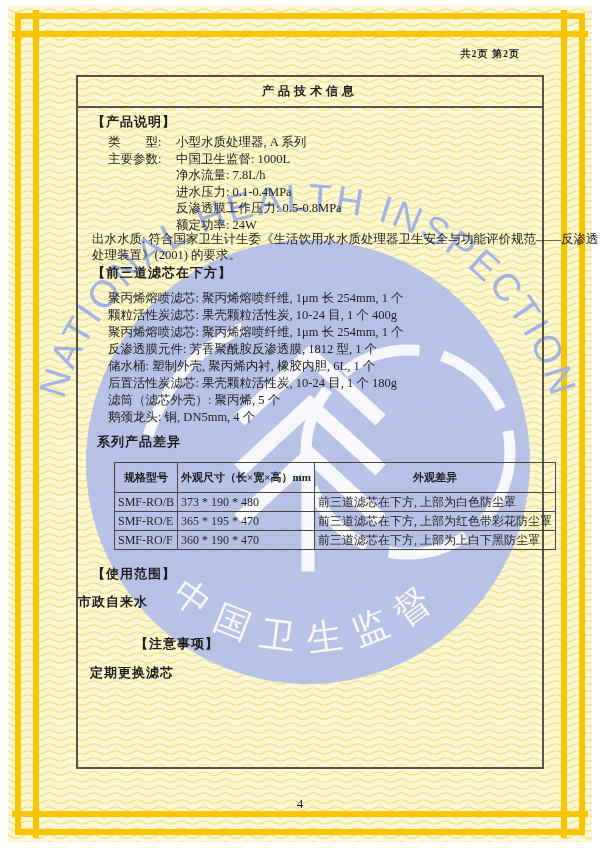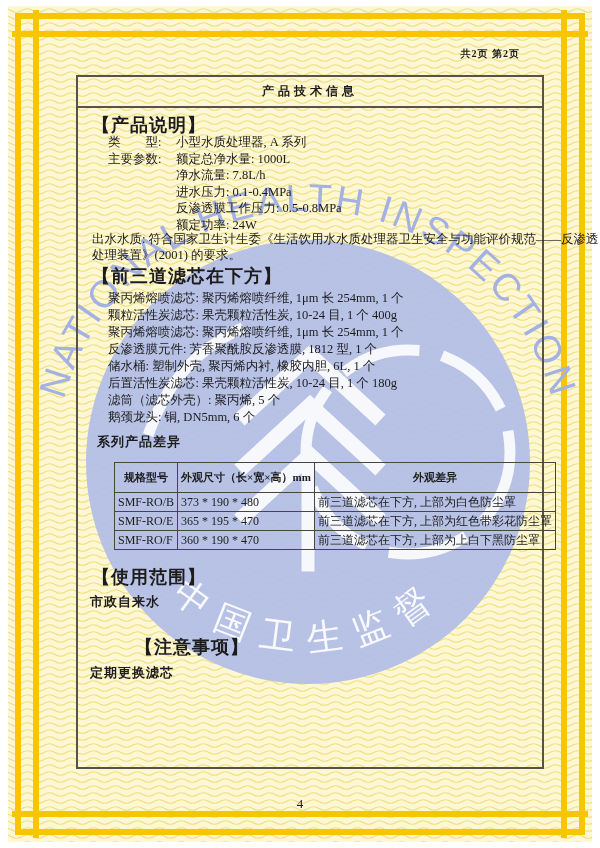--- a/index.html
+++ b/index.html
@@ -15,21 +15,21 @@
   }
   .docbox{
     position:absolute;left:76px;top:75px;width:464px;height:690px;
     border:2px solid #57534b;background:transparent;
   }
   .doc-title{
     position:absolute;left:0;top:0;width:100%;height:29px;line-height:29px;
     text-align:center;font-size:12px;font-weight:bold;letter-spacing:4px;
     border-bottom:2px solid #57534b;
   }
-  .sec-heading{position:absolute;font-size:18px;font-weight:bold;letter-spacing:1px;}
+  .sec-heading{position:absolute;font-size:13px;font-weight:bold;letter-spacing:1px;}
   .spec-rows{position:absolute;left:30px;top:57px;width:420px;}
   .spec-row{display:flex;height:16.5px;line-height:16.5px;font-size:12.5px;}
   .spec-label{width:68px;flex:none;white-space:pre;}
   .spec-value{white-space:pre;}
   .quality{position:absolute;left:14px;top:154px;width:442px;font-size:12.5px;line-height:16px;}
   .quality div{white-space:nowrap;}
   .components{position:absolute;left:30px;top:213px;width:430px;font-size:12.5px;}
   .components div{height:17px;line-height:17px;white-space:nowrap;}
   .series-label{position:absolute;left:19px;top:356px;font-size:13px;font-weight:bold;letter-spacing:1px;}
   .spec-table{
@@ -120,21 +120,21 @@
 
     <div class="sec-heading" style="left:14px;top:36px;">【产品说明】</div>
 
     <div class="spec-rows">
       <div class="spec-row">
         <span class="spec-label">类　　型:</span>
         <span class="spec-value">小型水质处理器, A 系列</span>
       </div>
       <div class="spec-row">
         <span class="spec-label">主要参数:</span>
-        <span class="spec-value">额定总净水量: 1000L</span>
+        <span class="spec-value">中国卫生监督: 1000L</span>
       </div>
       <div class="spec-row">
         <span class="spec-label"></span>
         <span class="spec-value">净水流量: 7.8L/h</span>
       </div>
       <div class="spec-row">
         <span class="spec-label"></span>
         <span class="spec-value">进水压力: 0.1-0.4MPa</span>
       </div>
       <div class="spec-row">
@@ -155,21 +155,21 @@
     <div class="sec-heading" style="left:14px;top:187px;">【前三道滤芯在下方】</div>
 
     <div class="components">
       <div>聚丙烯熔喷滤芯: 聚丙烯熔喷纤维, 1μm 长 254mm, 1 个</div>
       <div>颗粒活性炭滤芯: 果壳颗粒活性炭, 10-24 目, 1 个 400g</div>
       <div>聚丙烯熔喷滤芯: 聚丙烯熔喷纤维, 1μm 长 254mm, 1 个</div>
       <div>反渗透膜元件: 芳香聚酰胺反渗透膜, 1812 型, 1 个</div>
       <div>储水桶: 塑制外壳, 聚丙烯内衬, 橡胶内胆, 6L, 1 个</div>
       <div>后置活性炭滤芯: 果壳颗粒活性炭, 10-24 目, 1 个 180g</div>
       <div>滤筒（滤芯外壳）: 聚丙烯, 5 个</div>
-      <div>鹅颈龙头: 铜, DN5mm, 6 个</div>
+      <div>鹅颈龙头: 铜, DN5mm, 4 个</div>
     </div>
 
     <div class="series-label">系列产品差异</div>
 
     <table class="spec-table">
       <colgroup>
           <col class="col-model">
           <col class="col-size">
           <col class="col-diff">
         </colgroup>
@@ -191,21 +191,21 @@
       </tr>
       <tr>
         <td>SMF-RO/F</td>
         <td>360 * 190 * 470</td>
         <td>前三道滤芯在下方, 上部为上白下黑防尘罩</td>
       </tr>
     </tbody>
       </table>
 
     <div class="sec-heading" style="left:14px;top:488px;">【使用范围】</div>
-    <div class="usage-text" style="left:12px;top:516px;">市政自来水</div>
+    <div class="usage-text" style="left:0;top:516px;">市政自来水</div>
 
     <div class="sec-heading" style="left:14px;top:558px;margin-left:43px;">【注意事项】</div>
     <div class="notice-text" style="left:12px;top:587px;">定期更换滤芯</div>
 
   </div>
 
   <div class="page-number">4</div>
 
 </div>
 

